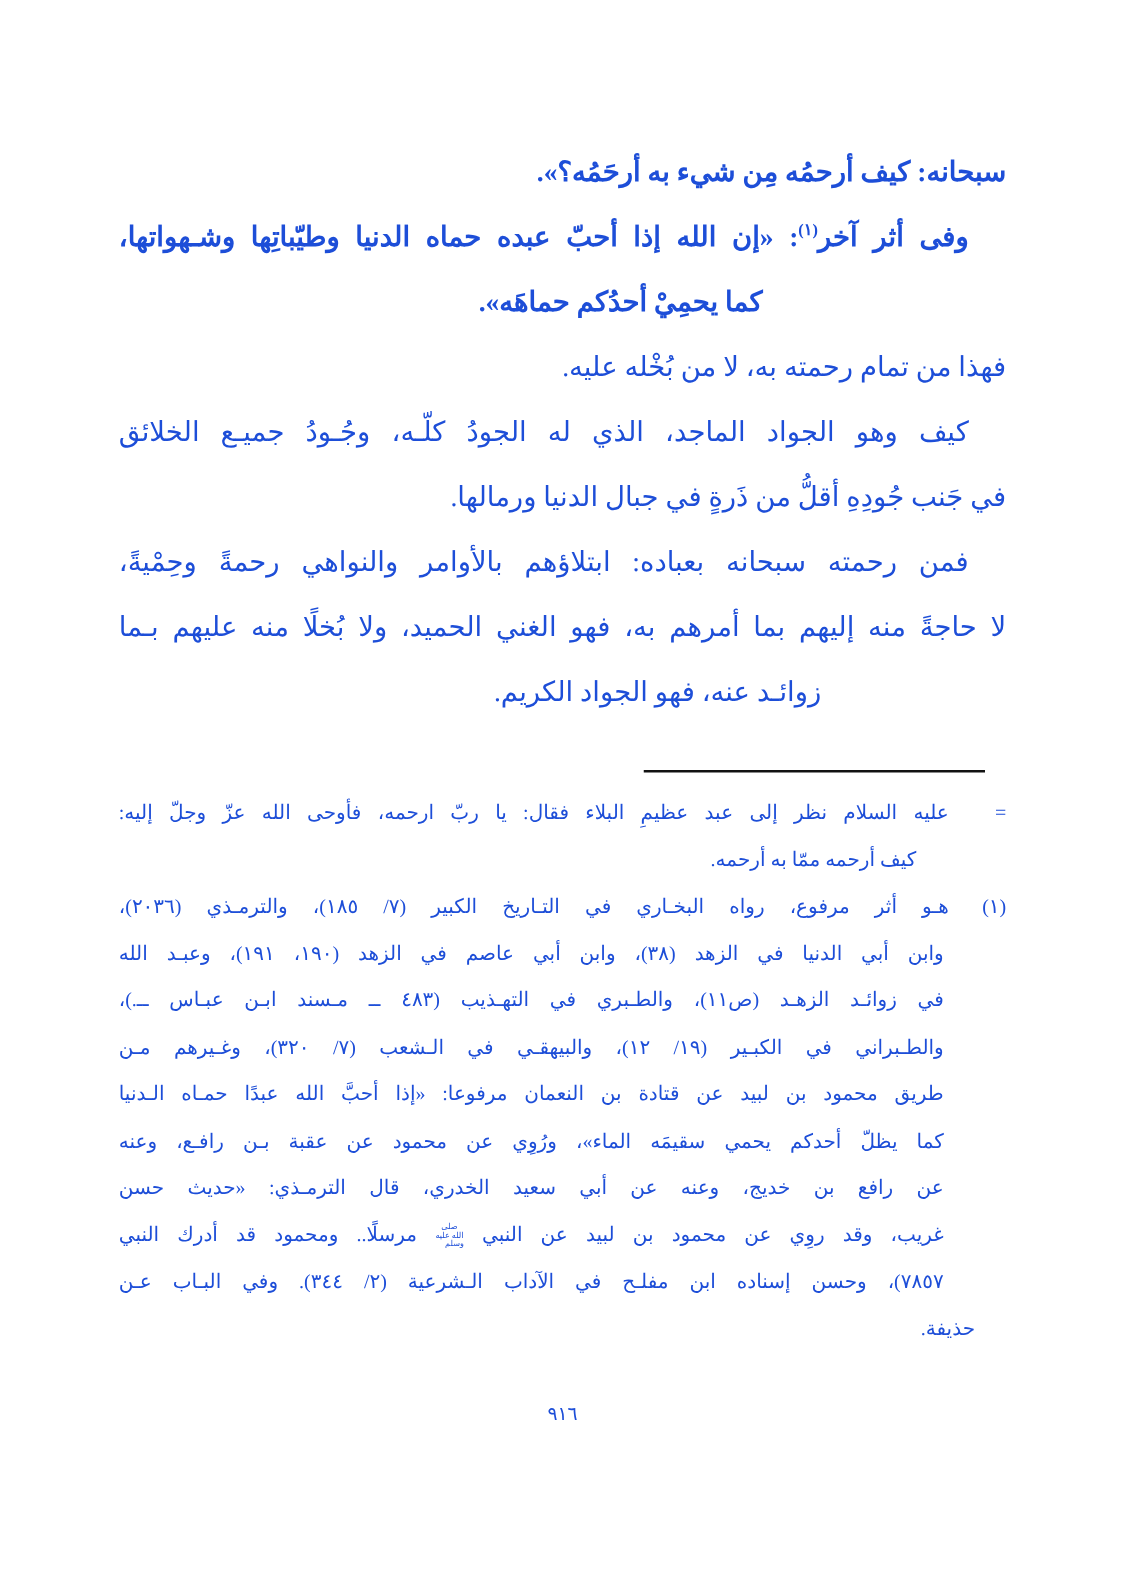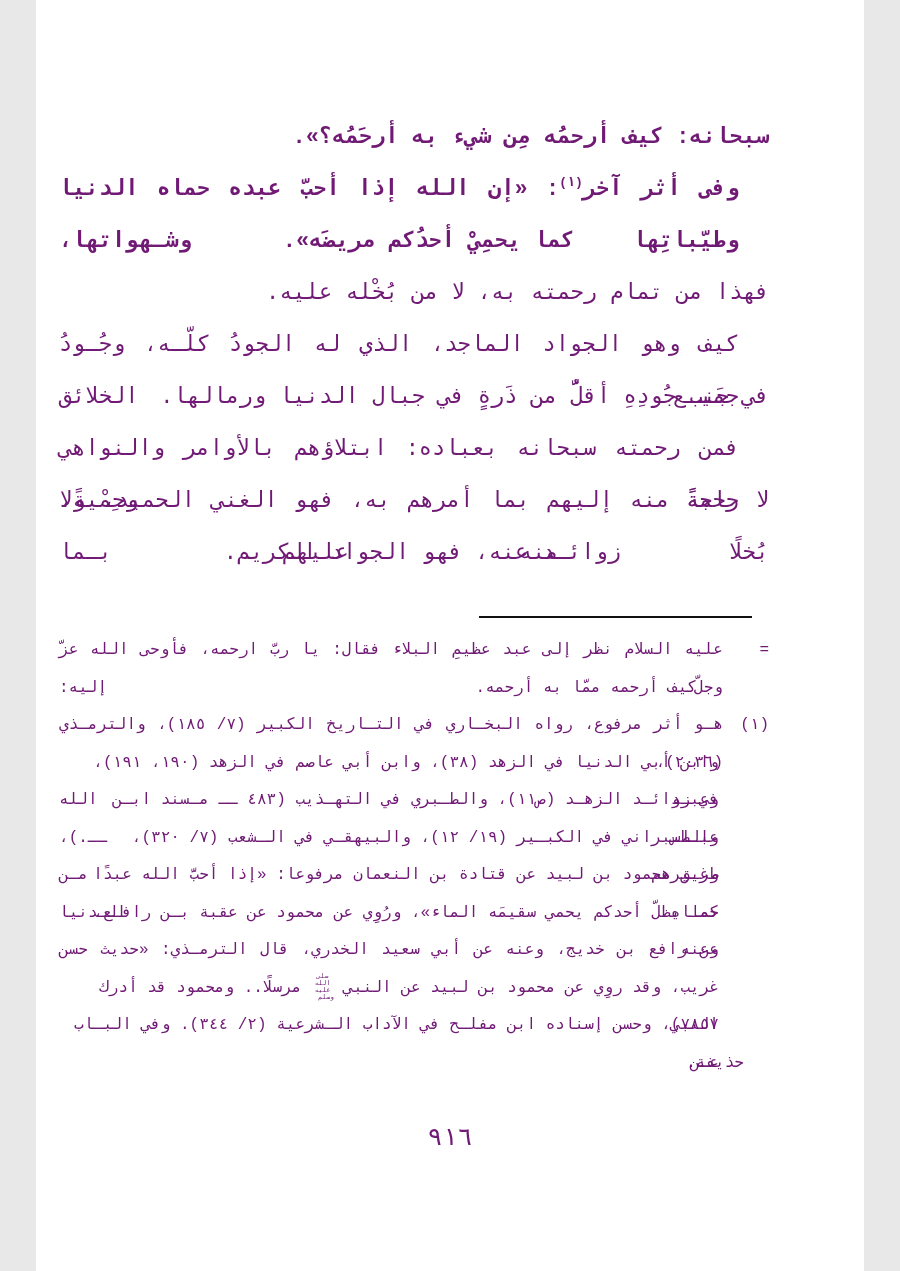--- a/index.html
+++ b/index.html
@@ -1,22 +1,22 @@
 <!DOCTYPE html>
 <html lang="ar" dir="rtl"><head>
 <meta charset="utf-8">
 <style>
   html,body{margin:0;padding:0;background:#e8e8e8;}
   .page{
     position:relative;
-    width:828px;height:1271px;
+    width:900px;height:1271px;
     background:#ffffff;
-    color:#701a75;
+    color:#1d4ed8;
     direction:rtl;
-    font-family:Liberation Mono, monospace;
+    font-family:Liberation Serif, serif;
     overflow:hidden;
     margin:0 auto;
   }
   
   .maintext{
     position:absolute;
     top:112px;right:95px;width:710px;
     font-size:22px;
     line-height:52px;
   }
@@ -63,35 +63,35 @@
     line-height:1.1;
     text-align:center;
     vertical-align:middle;
     white-space:normal;
   }
   
   .pagenum{
     position:absolute;
     top:1122px;left:0;right:0;
     text-align:center;
-    font-size:25px;
+    font-size:15px;
     letter-spacing:2px;
   }
 </style>
 </head>
 <body>
 
 <div class="page">
 
   <main class="maintext">
     <div class="ln b">سبحانه: كيف أرحمُه مِن شيء به أرحَمُه؟».</div>
     <div class="ln b m2 just">
       <span>وفى أثر آخر</span><sup class="fref">(١)</sup><span>: «إن الله إذا أحبّ عبده حماه الدنيا وطيّباتِها وشـهواتها،</span>
     </div>
-    <div class="ln b m3">كما يحمِيْ أحدُكم مريضَه».</div>
+    <div class="ln b m3">كما يحمِيْ أحدُكم حماهَه».</div>
     <div class="ln m4">فهذا من تمام رحمته به، لا من بُخْله عليه.</div>
     <div class="ln m5 just">كيف وهو الجواد الماجد، الذي له الجودُ كلّـه، وجُـودُ جميـع الخلائق</div>
     <div class="ln">في جَنب جُودِهِ أقلُّ من ذَرةٍ في جبال الدنيا ورمالها.</div>
     <div class="ln m7 just">فمن رحمته سبحانه بعباده: ابتلاؤهم بالأوامر والنواهي رحمةً وحِمْيةً،</div>
     <div class="ln just">لا حاجةً منه إليهم بما أمرهم به، فهو الغني الحميد، ولا بُخلًا منه عليهم بـما</div>
     <div class="ln m9">زوائـد عنه، فهو الجواد الكريم.</div>
   </main>
 
   <div class="sep"></div>
 

